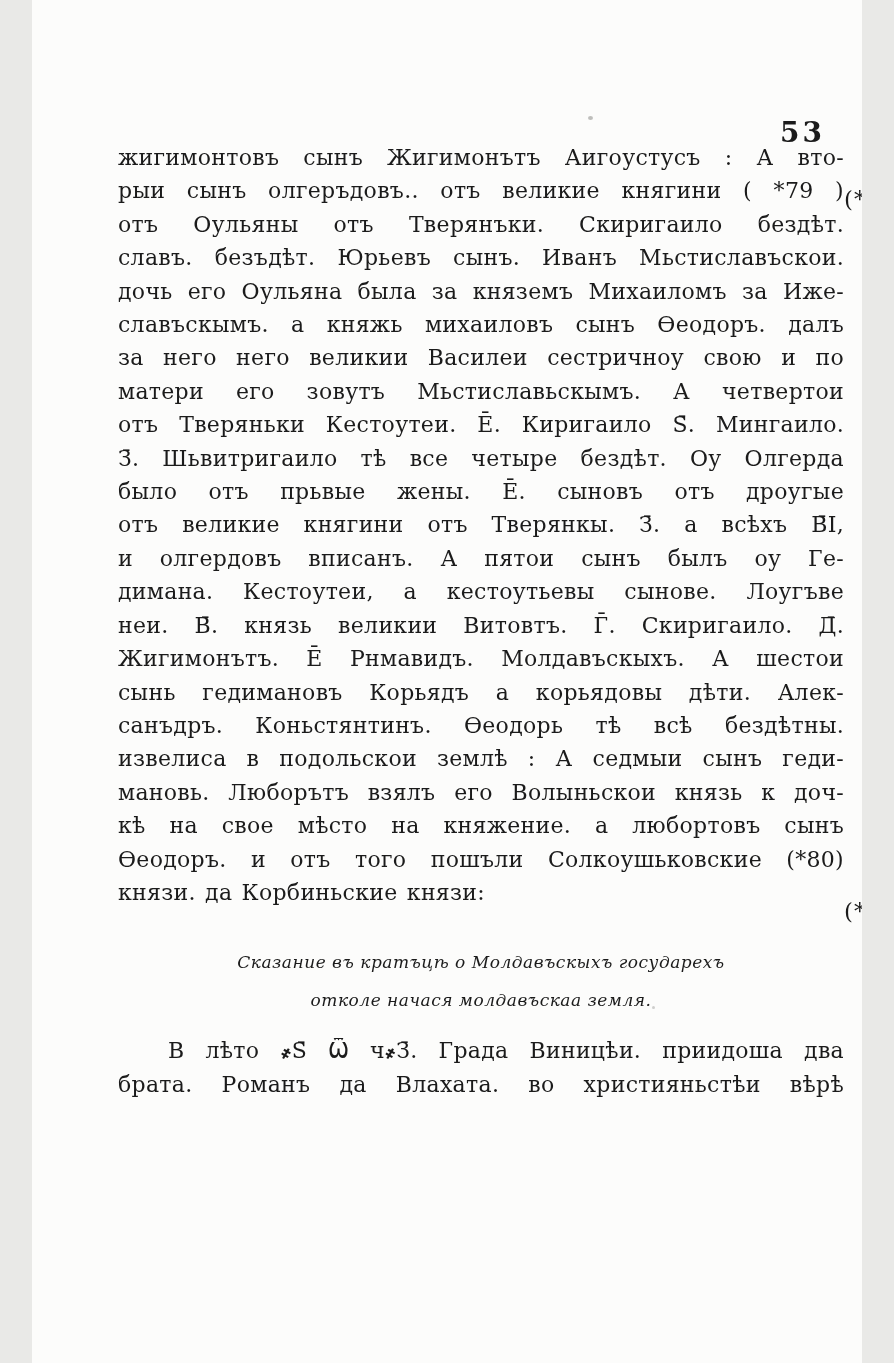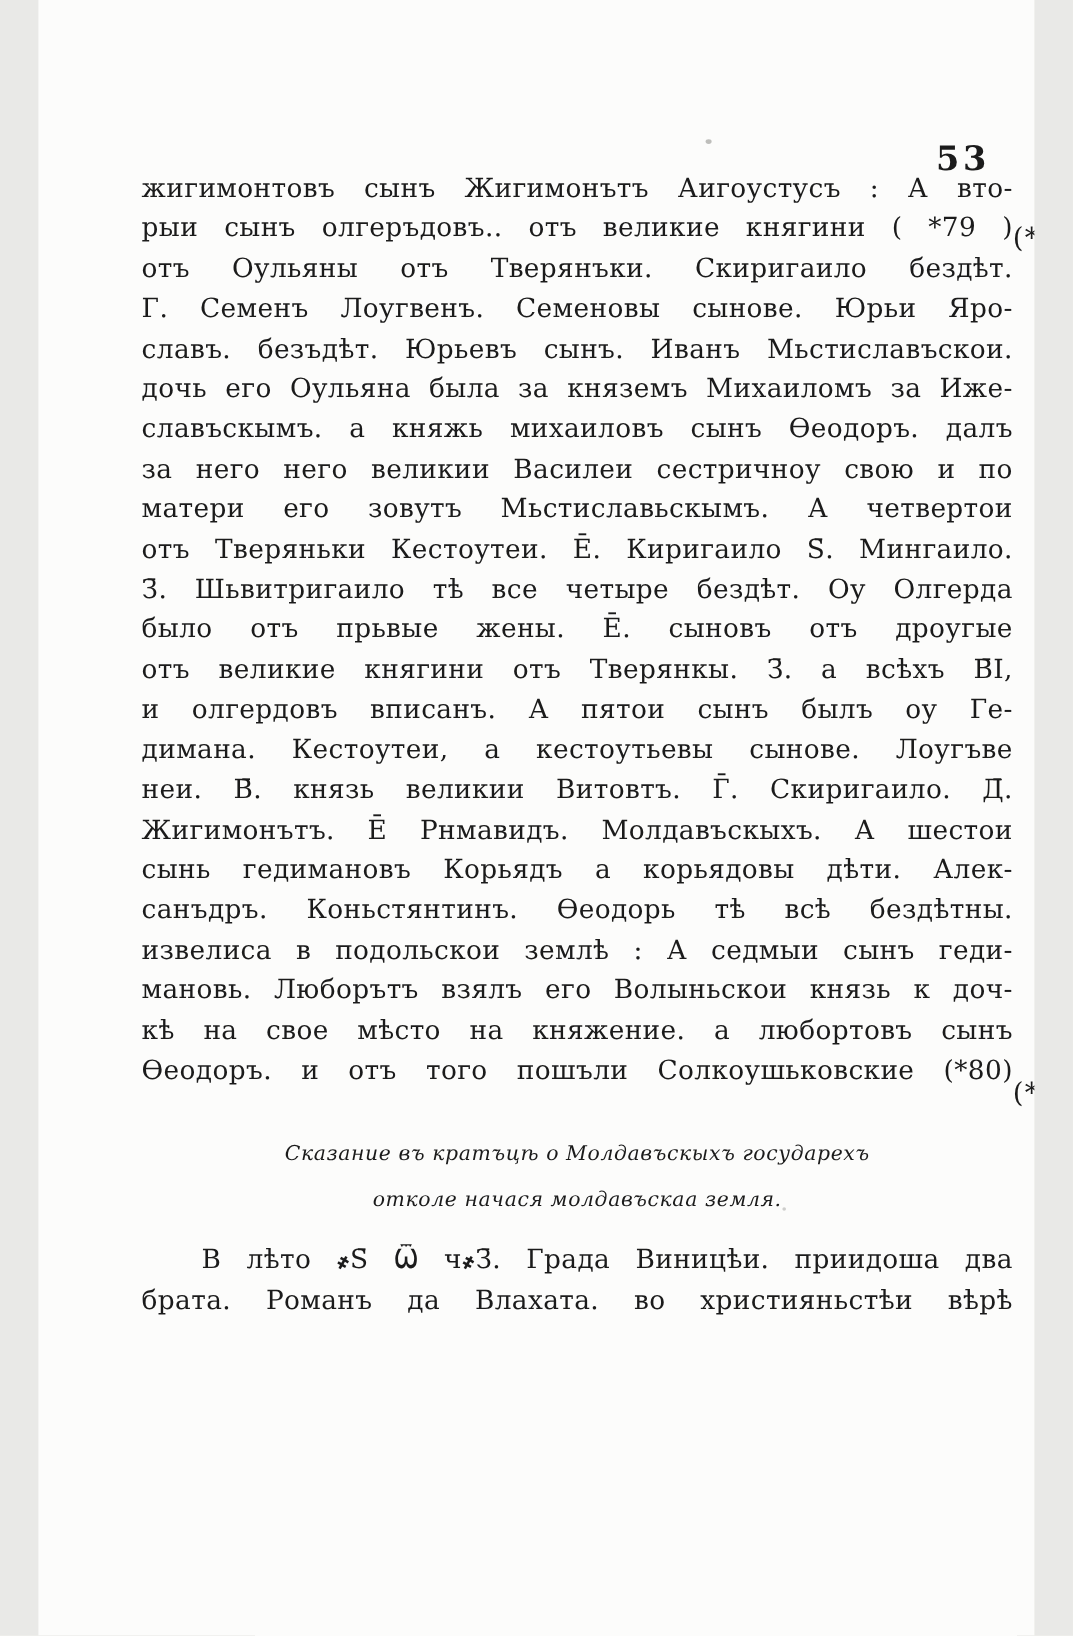--- a/index.html
+++ b/index.html
@@ -77,40 +77,40 @@
   <div class="pageno">53</div>
 
   <div class="margin-note m1">(*)</div>
   <div class="margin-note m2">(*)</div>
 
   <div class="textblock">
 
     <div class="line jline">жигимонтовъ сынъ Жигимонътъ Аигоустусъ : А вто-</div>
     <div class="line jline">рыи сынъ олгеръдовъ.. отъ великие княгини ( *79 )</div>
     <div class="line jline">отъ Оульяны отъ Тверянъки. Скиригаило бездѣт.</div>
-    <div class="line jline">Г. Семенъ Лоугвенъ. Семеновы сынове. Юрьи Яро-</div>
     <div class="line jline">славъ. безъдѣт. Юрьевъ сынъ. Иванъ Мьстиславъскои.</div>
     <div class="line jline">дочь его Оульяна была за княземъ Михаиломъ за Иже-</div>
     <div class="line jline">славъскымъ. а княжь михаиловъ сынъ Ѳеодоръ. далъ</div>
     <div class="line jline">за него него великии Василеи сестричноу свою и по</div>
     <div class="line jline">матери его зовутъ Мьстиславьскымъ. А четвертои</div>
     <div class="line jline">отъ Тверяньки Кестоутеи. Е̄. Киригаило Ѕ̄. Мингаило.</div>
     <div class="line jline">З̄. Шьвитригаило тѣ все четыре бездѣт. Оу Олгерда</div>
     <div class="line jline">было отъ прьвые жены. Е̄. сыновъ отъ дроугые</div>
     <div class="line jline">отъ великие княгини отъ Тверянкы. З̄. а всѣхъ В̄І,</div>
     <div class="line jline">и олгердовъ вписанъ. А пятои сынъ былъ оу Ге-</div>
     <div class="line jline">димана. Кестоутеи, а кестоутьевы сынове. Лоугъве</div>
     <div class="line jline">неи. В̄. князь великии Витовтъ. Г̄. Скиригаило. Д̄.</div>
     <div class="line jline">Жигимонътъ. Е̄ Рнмавидъ. Молдавъскыхъ. А шестои</div>
     <div class="line jline">сынь гедимановъ Корьядъ а корьядовы дѣти. Алек-</div>
     <div class="line jline">санъдръ. Коньстянтинъ. Ѳеодорь тѣ всѣ бездѣтны.</div>
     <div class="line jline">извелиса в подольскои землѣ : А седмыи сынъ геди-</div>
     <div class="line jline">мановь. Люборътъ взялъ его Волыньскои князь к доч-</div>
     <div class="line jline">кѣ на свое мѣсто на княжение. а любортовъ сынъ</div>
     <div class="line jline">Ѳеодоръ. и отъ того пошъли Солкоушьковские (*80)</div>
+    <div class="line lline">князи. да Корбиньские князи:</div>
 
     <div class="heading">
       <div>Сказание въ кратъцѣ о Молдавъскыхъ государехъ</div>
       <div>отколе начася молдавъскаа земля.</div>
     </div>
 
     <div class="para2">
       <div class="line jline indent">В лѣто ҂Ѕ̄ Ѿ ч҂З̄. Града Виницѣи. приидоша два</div>
       <div class="line jline">брата. Романъ да Влахата. во християньстѣи вѣрѣ</div>
 

